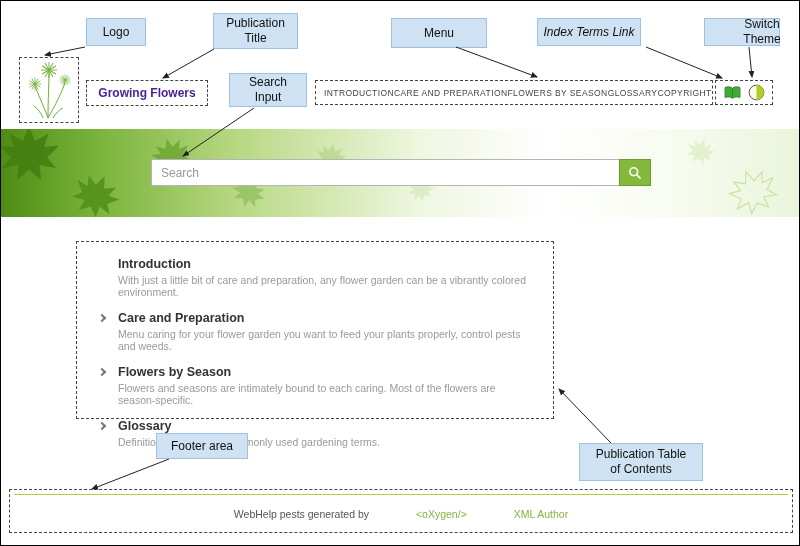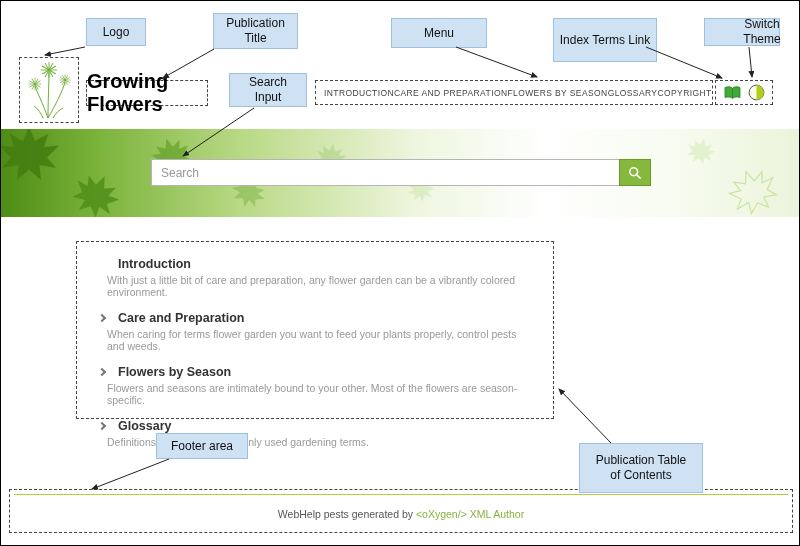--- a/index.html
+++ b/index.html
@@ -6,32 +6,32 @@
   body { background:#fff; font-family:"Liberation Sans", sans-serif; }
   .page { position:relative; width:800px; height:546px; border:1px solid #000; background:#fff; overflow:hidden; }
 
   
   .ann { position:absolute; background:#cfe2f3; border:1px solid #9fc0e0; color:#111;
          display:flex; align-items:center; justify-content:center; text-align:center;
          font-size:12px; line-height:1.25; white-space:pre-line; z-index:6; padding:2px 4px; }
   .ann-logo   { left:75px;  top:17px;  width:60px;  height:28px;margin-left:10px; }
   .ann-title  { left:212px; top:12px;  width:85px;  height:36px; }
   .ann-menu   { left:390px; top:17px;  width:96px;  height:30px; }
-  .ann-index  { left:552px; top:17px;  width:104px; height:44px; }
+  .ann-index  { left:536px; top:17px;  width:104px; height:28px;font-style:italic; }
   .ann-theme  { left:703px; top:17px;  width:76px;  height:28px;padding-left:44px; }
   .ann-search { left:228px; top:72px;  width:78px;  height:34px; }
   .ann-footer { left:155px; top:432px; width:92px;  height:26px; }
-  .ann-toc    { left:578px; top:442px; width:124px; height:50px; }
+  .ann-toc    { left:578px; top:442px; width:124px; height:38px; }
 
   
   .dashed { border:1px dashed #444; position:absolute; background:transparent; }
 
   .logo-box  { left:18px; top:56px; width:60px; height:66px; display:flex; align-items:center; justify-content:center; }
   .title-box { left:85px; top:79px; width:122px; height:26px; display:flex; align-items:center; justify-content:center;
-               font-weight:bold; font-size:20px; color:#000000; }
+               font-weight:bold; font-size:12px; color:#4c1d95; }
   .menu-box  { left:314px; top:79px; width:398px; height:25px; display:flex; align-items:center;
                justify-content:space-between; padding:0 8px; }
   .menu-item { font-size:8.5px; letter-spacing:.4px; color:#444; cursor:pointer; white-space:nowrap; }
   .icons-box { left:714px; top:79px; width:58px; height:25px; display:flex; align-items:center;
                justify-content:center; gap:7px; }
   .hicon { display:inline-flex; align-items:center; cursor:pointer; }
 
   
   .banner { position:absolute; left:0; top:128px; width:800px; height:88px;
             background:linear-gradient(to right,#4e8c15 0%,#7ab33a 12%,#b9d985 30%,#eef6df 52%,#ffffff 68%,#f7fbef 85%,#eaf4da 100%); }
@@ -43,27 +43,27 @@
   .search-btn { width:32px; border:1px solid #6a9c2d; background:#87b83e; display:flex; align-items:center;
                 justify-content:center; cursor:pointer; }
 
   
   .toc-box { left:75px; top:240px; width:478px; height:178px; padding:13px 18px; }
   .toc-row { margin-bottom:11px; }
   .toc-head { display:flex; align-items:center; gap:9px; height:17px; cursor:pointer; }
   .chev-slot { width:14px; display:flex; align-items:center; justify-content:center; }
   .chev { width:6px; height:6px; border-top:2px solid #777; border-right:2px solid #777; transform:rotate(45deg); }
   .toc-label { font-weight:bold; font-size:12.5px; color:#333; }
-  .toc-desc { margin-left:12px; font-size:10.5px; color:#999; margin-top:2px; }
+  .toc-desc { margin-left:23px; font-size:10.5px; color:#999; margin-top:2px; }
 
   
   .footer-box { left:8px; top:488px; width:784px; height:44px; }
   .footer-rule { position:absolute; left:4px; right:4px; top:4px; border-top:1px solid #b4cf3a; }
   .footer-text { position:absolute; left:0; right:0; top:18px; text-align:center; font-size:10.5px; color:#555; }
-  .brand { color:#87b340; }
+  .brand { color:#87b340;margin-left:44px; }
 
   .arrows { position:absolute; left:0; top:0; z-index:10; pointer-events:none; }
 </style>
 </head>
 <body>
 
 <div class="page">
 
   <div class="dashed logo-box">
     <svg width="52" height="60" viewBox="0 0 52 60">
@@ -156,30 +156,30 @@
       </div>
       <div class="toc-desc">With just a little bit of care and preparation, any flower garden can be a vibrantly colored environment.</div>
     </div>
     <div class="toc-row">
       <div class="toc-head">
         <span class="chev-slot">
             <span class="chev"></span>
           </span>
         <span class="toc-label">Care and Preparation</span>
       </div>
-      <div class="toc-desc">When caring for terms flower garden you want to feed your plants properly, control pests and weeds.</div>
+      <div class="toc-desc">Menu caring for your flower garden you want to feed your plants properly, control pests and weeds.</div>
     </div>
     <div class="toc-row">
       <div class="toc-head">
         <span class="chev-slot">
             <span class="chev"></span>
           </span>
         <span class="toc-label">Flowers by Season</span>
       </div>
-      <div class="toc-desc">Flowers and seasons are intimately bound to your other. Most of the flowers are season-specific.</div>
+      <div class="toc-desc">Flowers and seasons are intimately bound to each caring. Most of the flowers are season-specific.</div>
     </div>
     <div class="toc-row">
       <div class="toc-head">
         <span class="chev-slot">
             <span class="chev"></span>
           </span>
         <span class="toc-label">Glossary</span>
       </div>
       <div class="toc-desc">Definitions of the most commonly used gardening terms.</div>
     </div>

